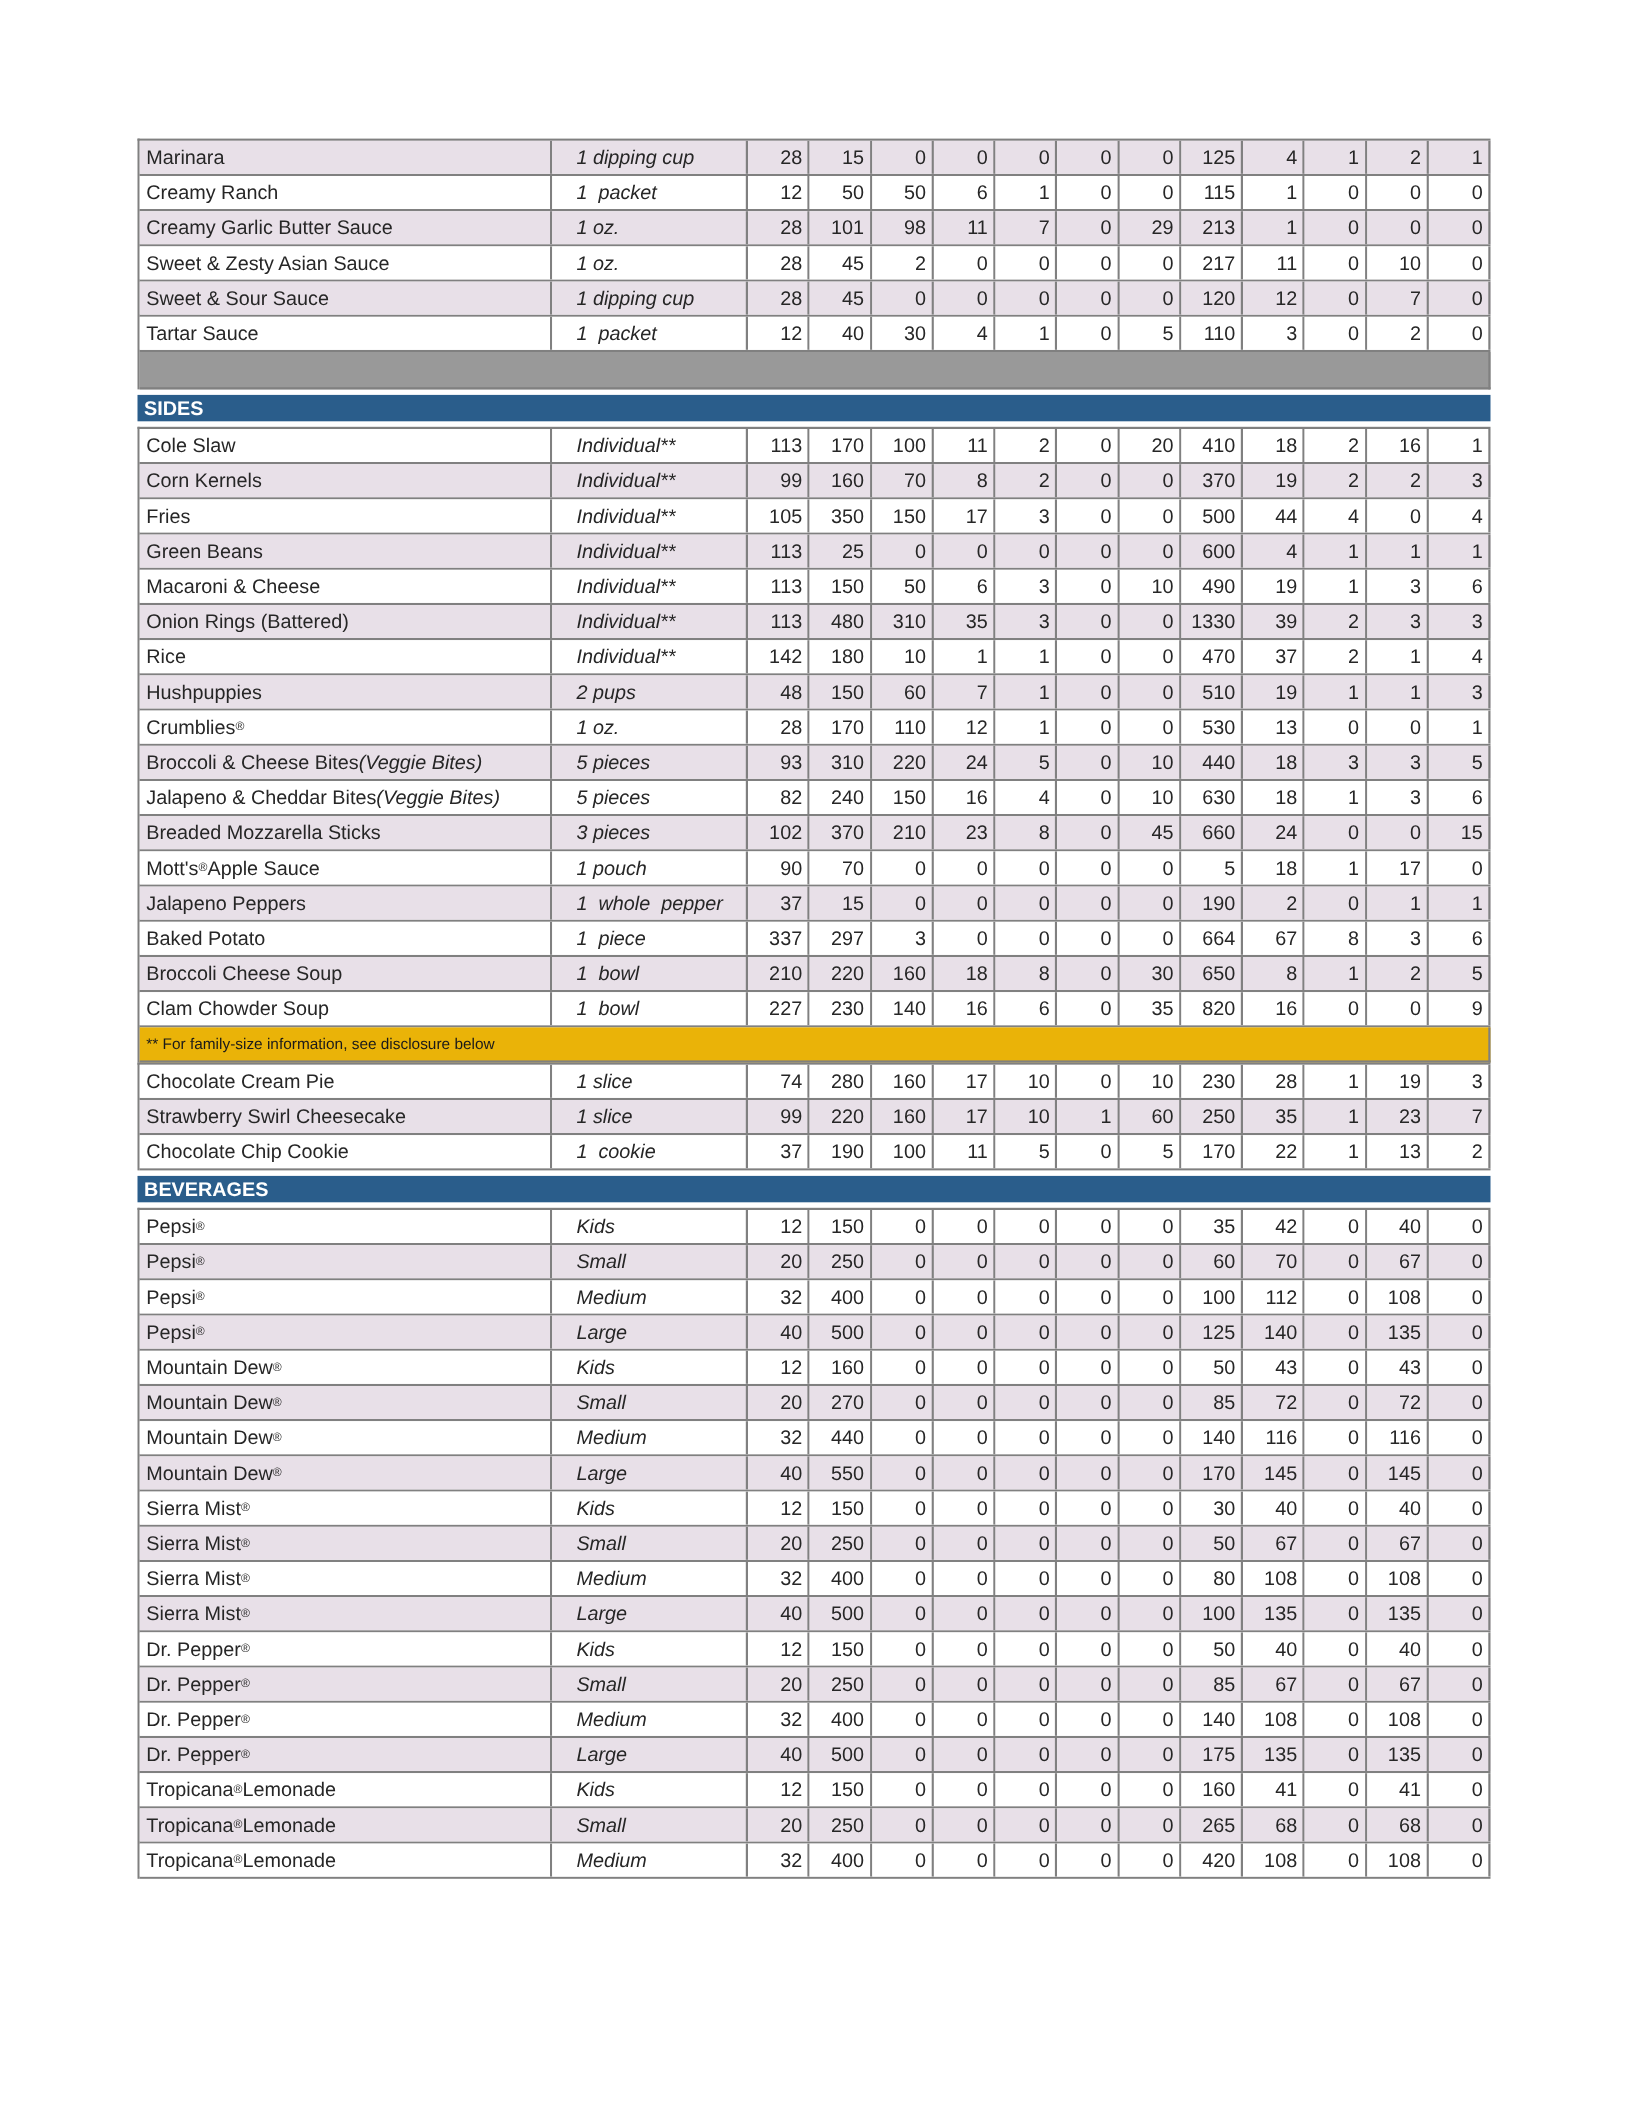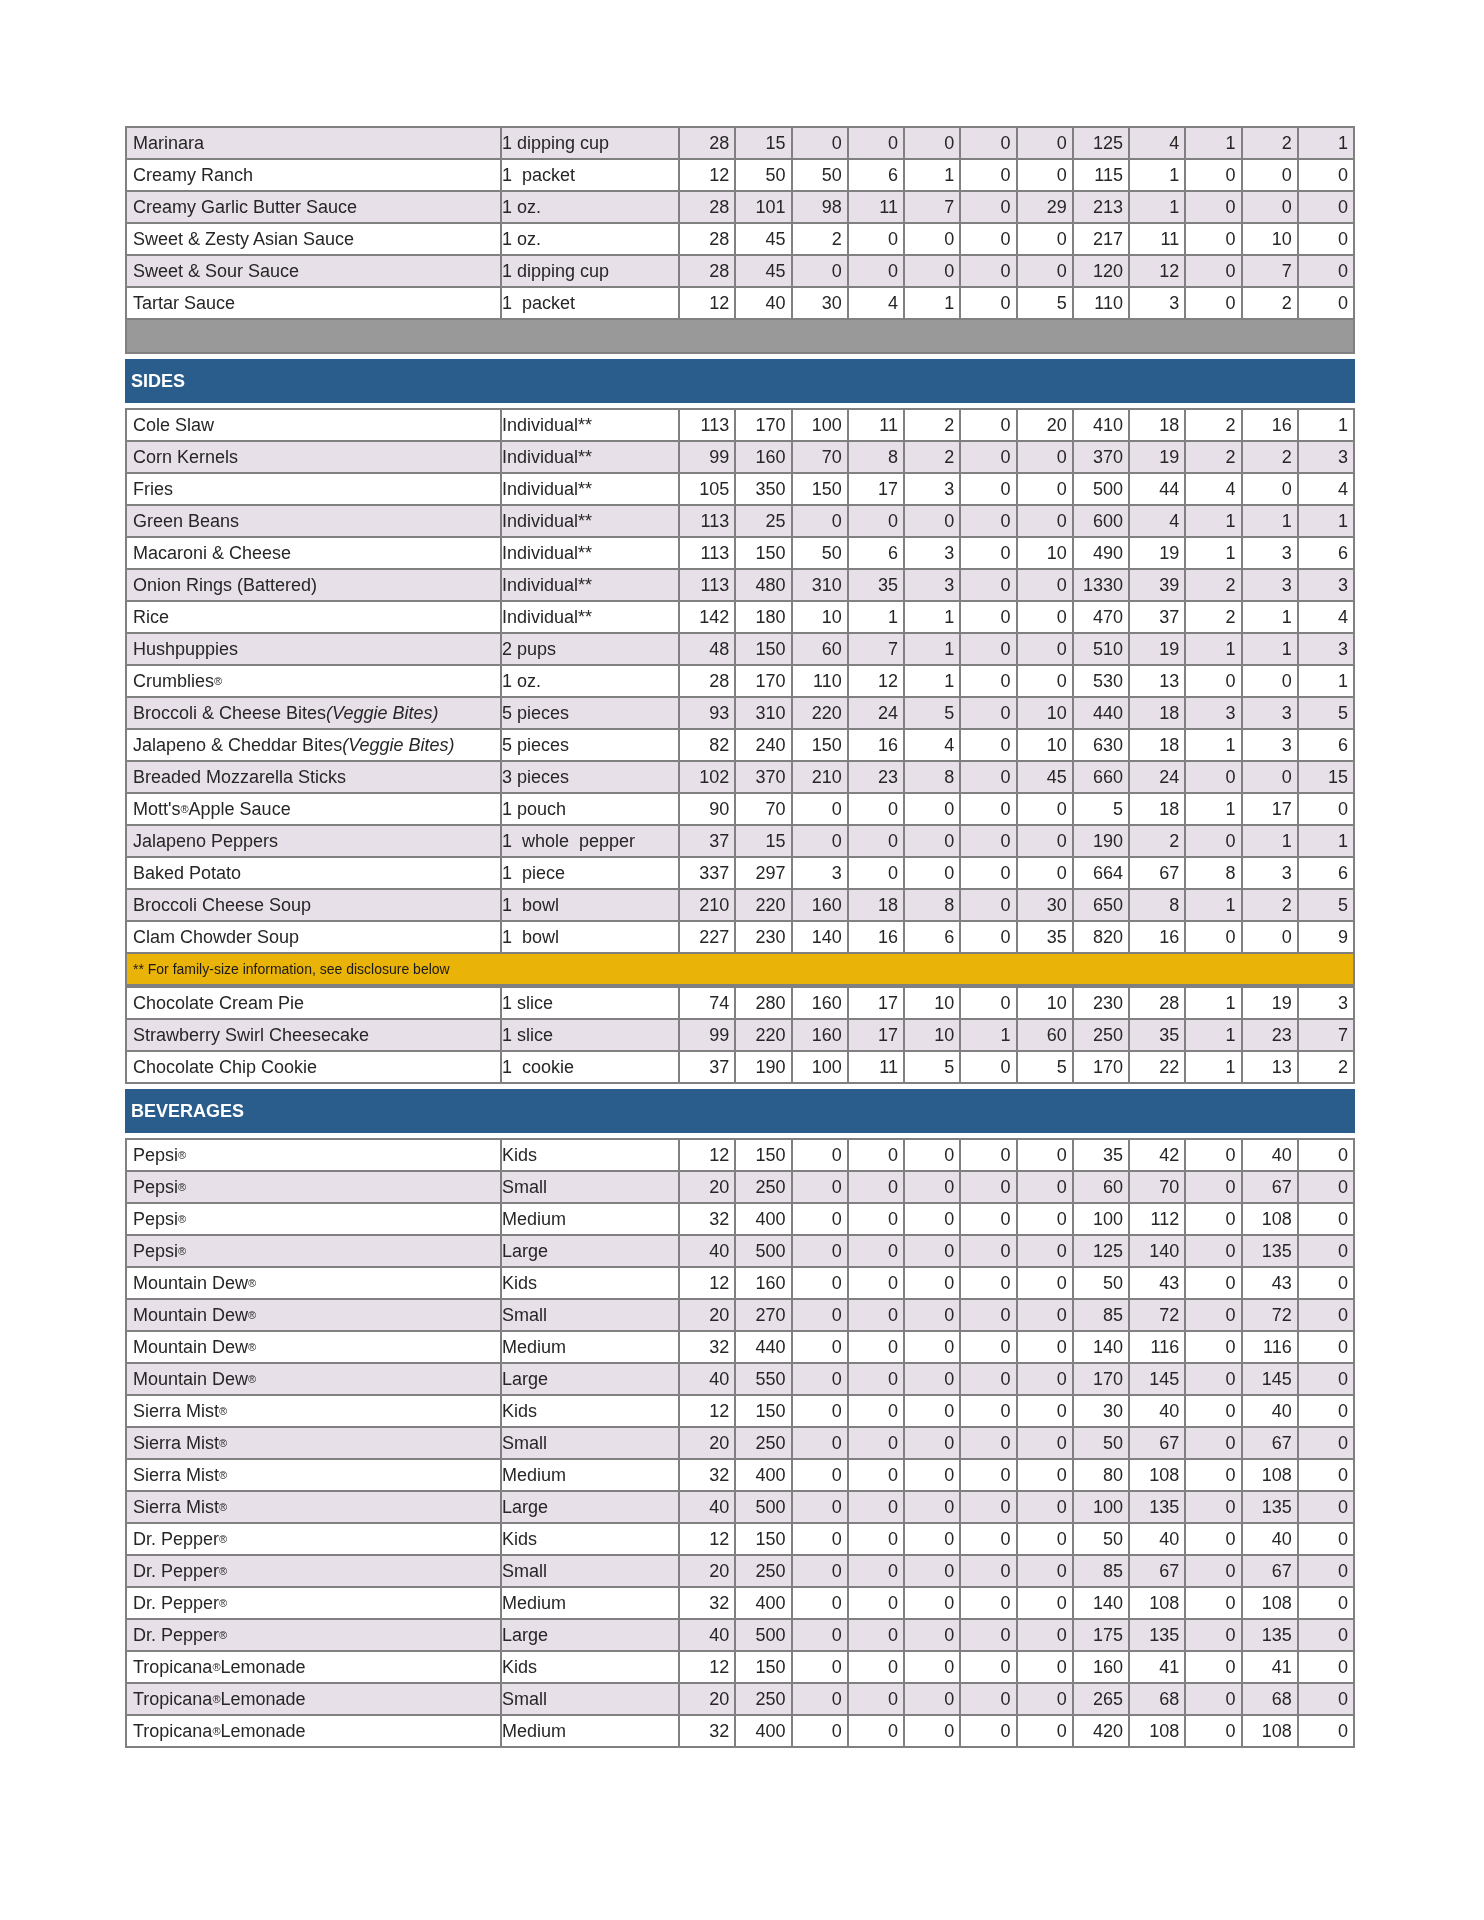--- a/index.html
+++ b/index.html
@@ -23,21 +23,21 @@
   .cell{
     border-right:2px solid var(--border);
     box-sizing:border-box;
     display:flex;
     align-items:center;
     overflow:hidden;
     white-space:nowrap;
   }
   .cell.name{padding-left:6px;}
   .cell.name i{font-style:italic;}
-  .cell.serving{padding-left:0;white-space:pre;}
+  .cell.serving{padding-left:22px;white-space:pre;font-style:italic;}
   .cell.num{justify-content:flex-end;padding-right:5px;}
   .row.pink .cell{background:#E8E0E8;}
   .row.white .cell{background:#ffffff;}
   sup{font-size:11px;line-height:0;vertical-align:super;}
   .spacer-row{
     height:34px;
     background:#999999;
     box-sizing:border-box;
     border-bottom:2px solid var(--border);
     border-right:2px solid var(--border);
@@ -48,21 +48,21 @@
     box-sizing:border-box;
     border-bottom:2px solid var(--border);
     border-right:2px solid var(--border);
     display:flex;
     align-items:center;
     padding-left:6px;
     font-size:14px;
     color:#1a1a1a;
   }
   .section-bar{
-    height:44px;
+    height:24px;
     margin:5px 0;
     background:#2A5D8B;
     color:#ffffff;
     font-weight:bold;
     font-size:18px;
     display:flex;
     align-items:center;
     padding-left:6px;
     box-sizing:border-box;
   }

